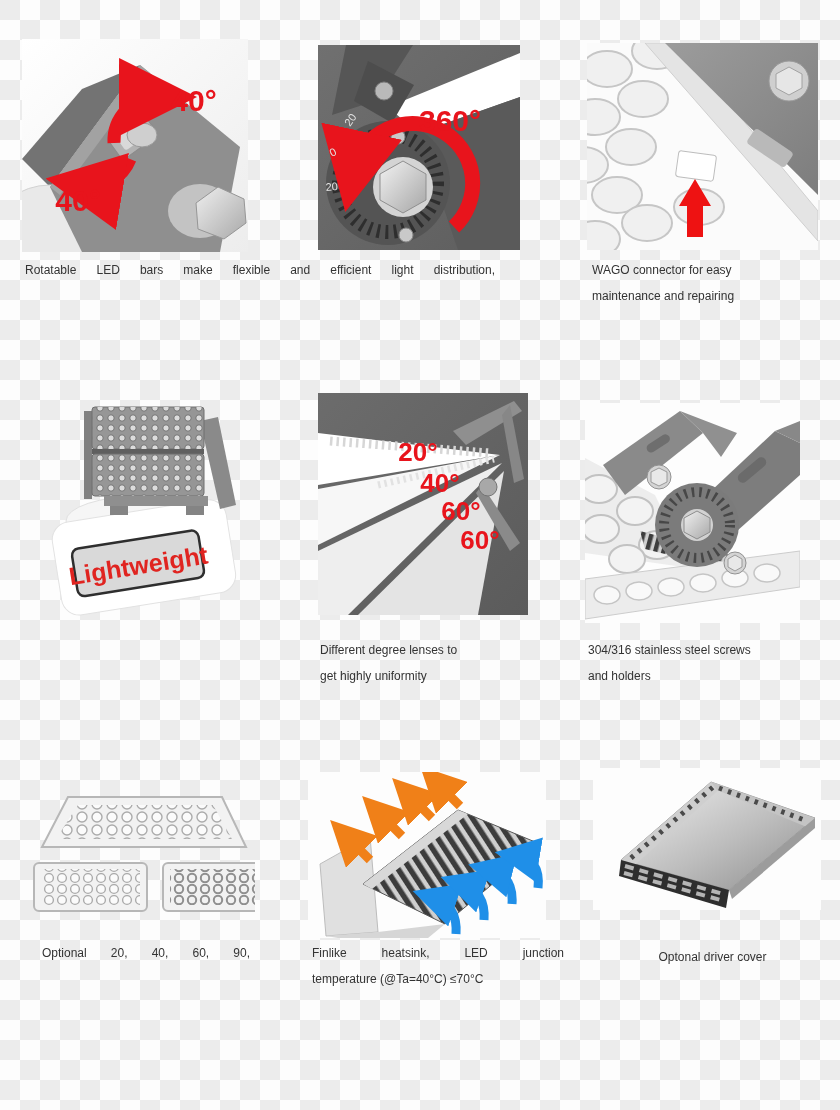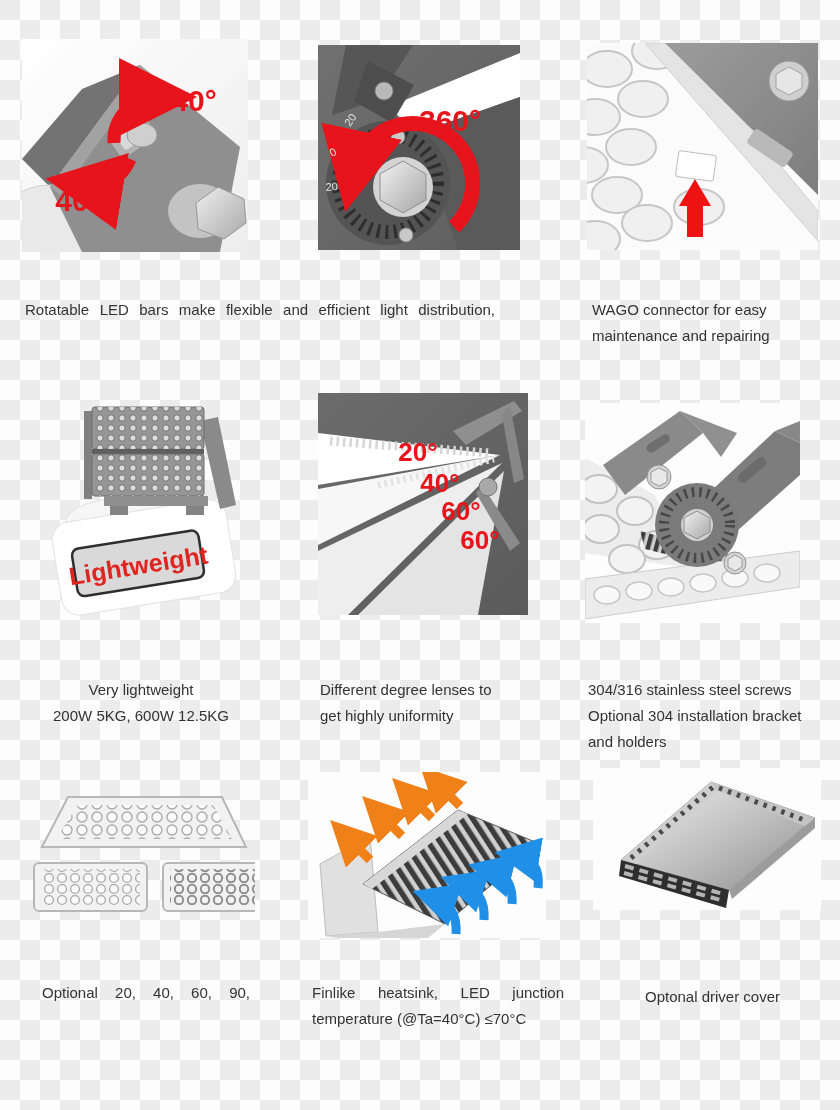--- a/index.html
+++ b/index.html
@@ -7,21 +7,21 @@
   #stage{
     position:relative;width:840px;height:1110px;overflow:hidden;
     background-color:#fdfdfd;
     background-image:
       linear-gradient(45deg,#ececec 25%,transparent 25%,transparent 75%,#ececec 75%),
       linear-gradient(45deg,#ececec 25%,transparent 25%,transparent 75%,#ececec 75%);
     background-size:40px 40px;
     background-position:20px 0,40px 20px;
   }
   .abs{position:absolute;}
-  .cap{font-size:15px;line-height:26px;color:#333333;margin-top:40px;}
+  .cap{font-size:12px;line-height:26px;color:#333333;}
   .j1{display:block;text-align:justify;text-align-last:justify;}
   .ln{display:block;}
   .center{text-align:center;}
   .red{color:#e62b26;}
   svg{display:block;}
   .degTxt{font-weight:bold;fill:#e8141c;}
 </style>
 </head>
 <body>
 
@@ -232,31 +232,26 @@
       <circle cx="112" cy="122" r="33" fill="none" stroke="#474747" stroke-width="10" stroke-dasharray="2.5,5"></circle>
       <circle cx="112" cy="122" r="16" fill="#d2d2d2"></circle>
       <polygon points="112,108 125,115 125,129 112,136 99,129 99,115" fill="url(#sil6)" stroke="#8d8d8d"></polygon>
       <circle cx="74" cy="74" r="12" fill="#d4d4d4" stroke="#929292"></circle>
       <polygon points="74,65 82,69 82,79 74,83 66,79 66,69" fill="#e8e8e8" stroke="#9a9a9a"></polygon>
       <circle cx="150" cy="160" r="11" fill="#d4d4d4" stroke="#929292"></circle>
       <polygon points="150,152 157,156 157,164 150,168 143,164 143,156" fill="#e8e8e8" stroke="#9a9a9a"></polygon>
     </svg>
   </div>
 
-  <div class="abs cap center" style="left:35px;top:637px;width:212px;">
-    <span class="ln">Very lightweight</span>
-    <span class="ln">200W 5KG, 600W 12.5KG</span>
-  </div>
   <div class="abs cap" style="left:320px;top:637px;width:215px;">
     <span class="ln">Different degree lenses to</span>
     <span class="ln">get highly uniformity</span>
   </div>
   <div class="abs cap" style="left:588px;top:637px;width:248px;">
     <span class="ln">304/316 stainless steel screws</span>
-    <span class="ln">Optional 304 installation bracket</span>
     <span class="ln">and holders</span>
   </div>
 
   <div class="abs" style="left:30px;top:785px;width:225px;height:150px;">
     <svg width="225" height="150" viewBox="0 0 225 150">
       <defs>
         <pattern id="holesA" width="15" height="13" patternUnits="userSpaceOnUse">
           <circle cx="7" cy="6" r="5" fill="#fbfbfb" stroke="#ababab" stroke-width="1.4"></circle>
         </pattern>
         <pattern id="holesB" width="13" height="11" patternUnits="userSpaceOnUse">

